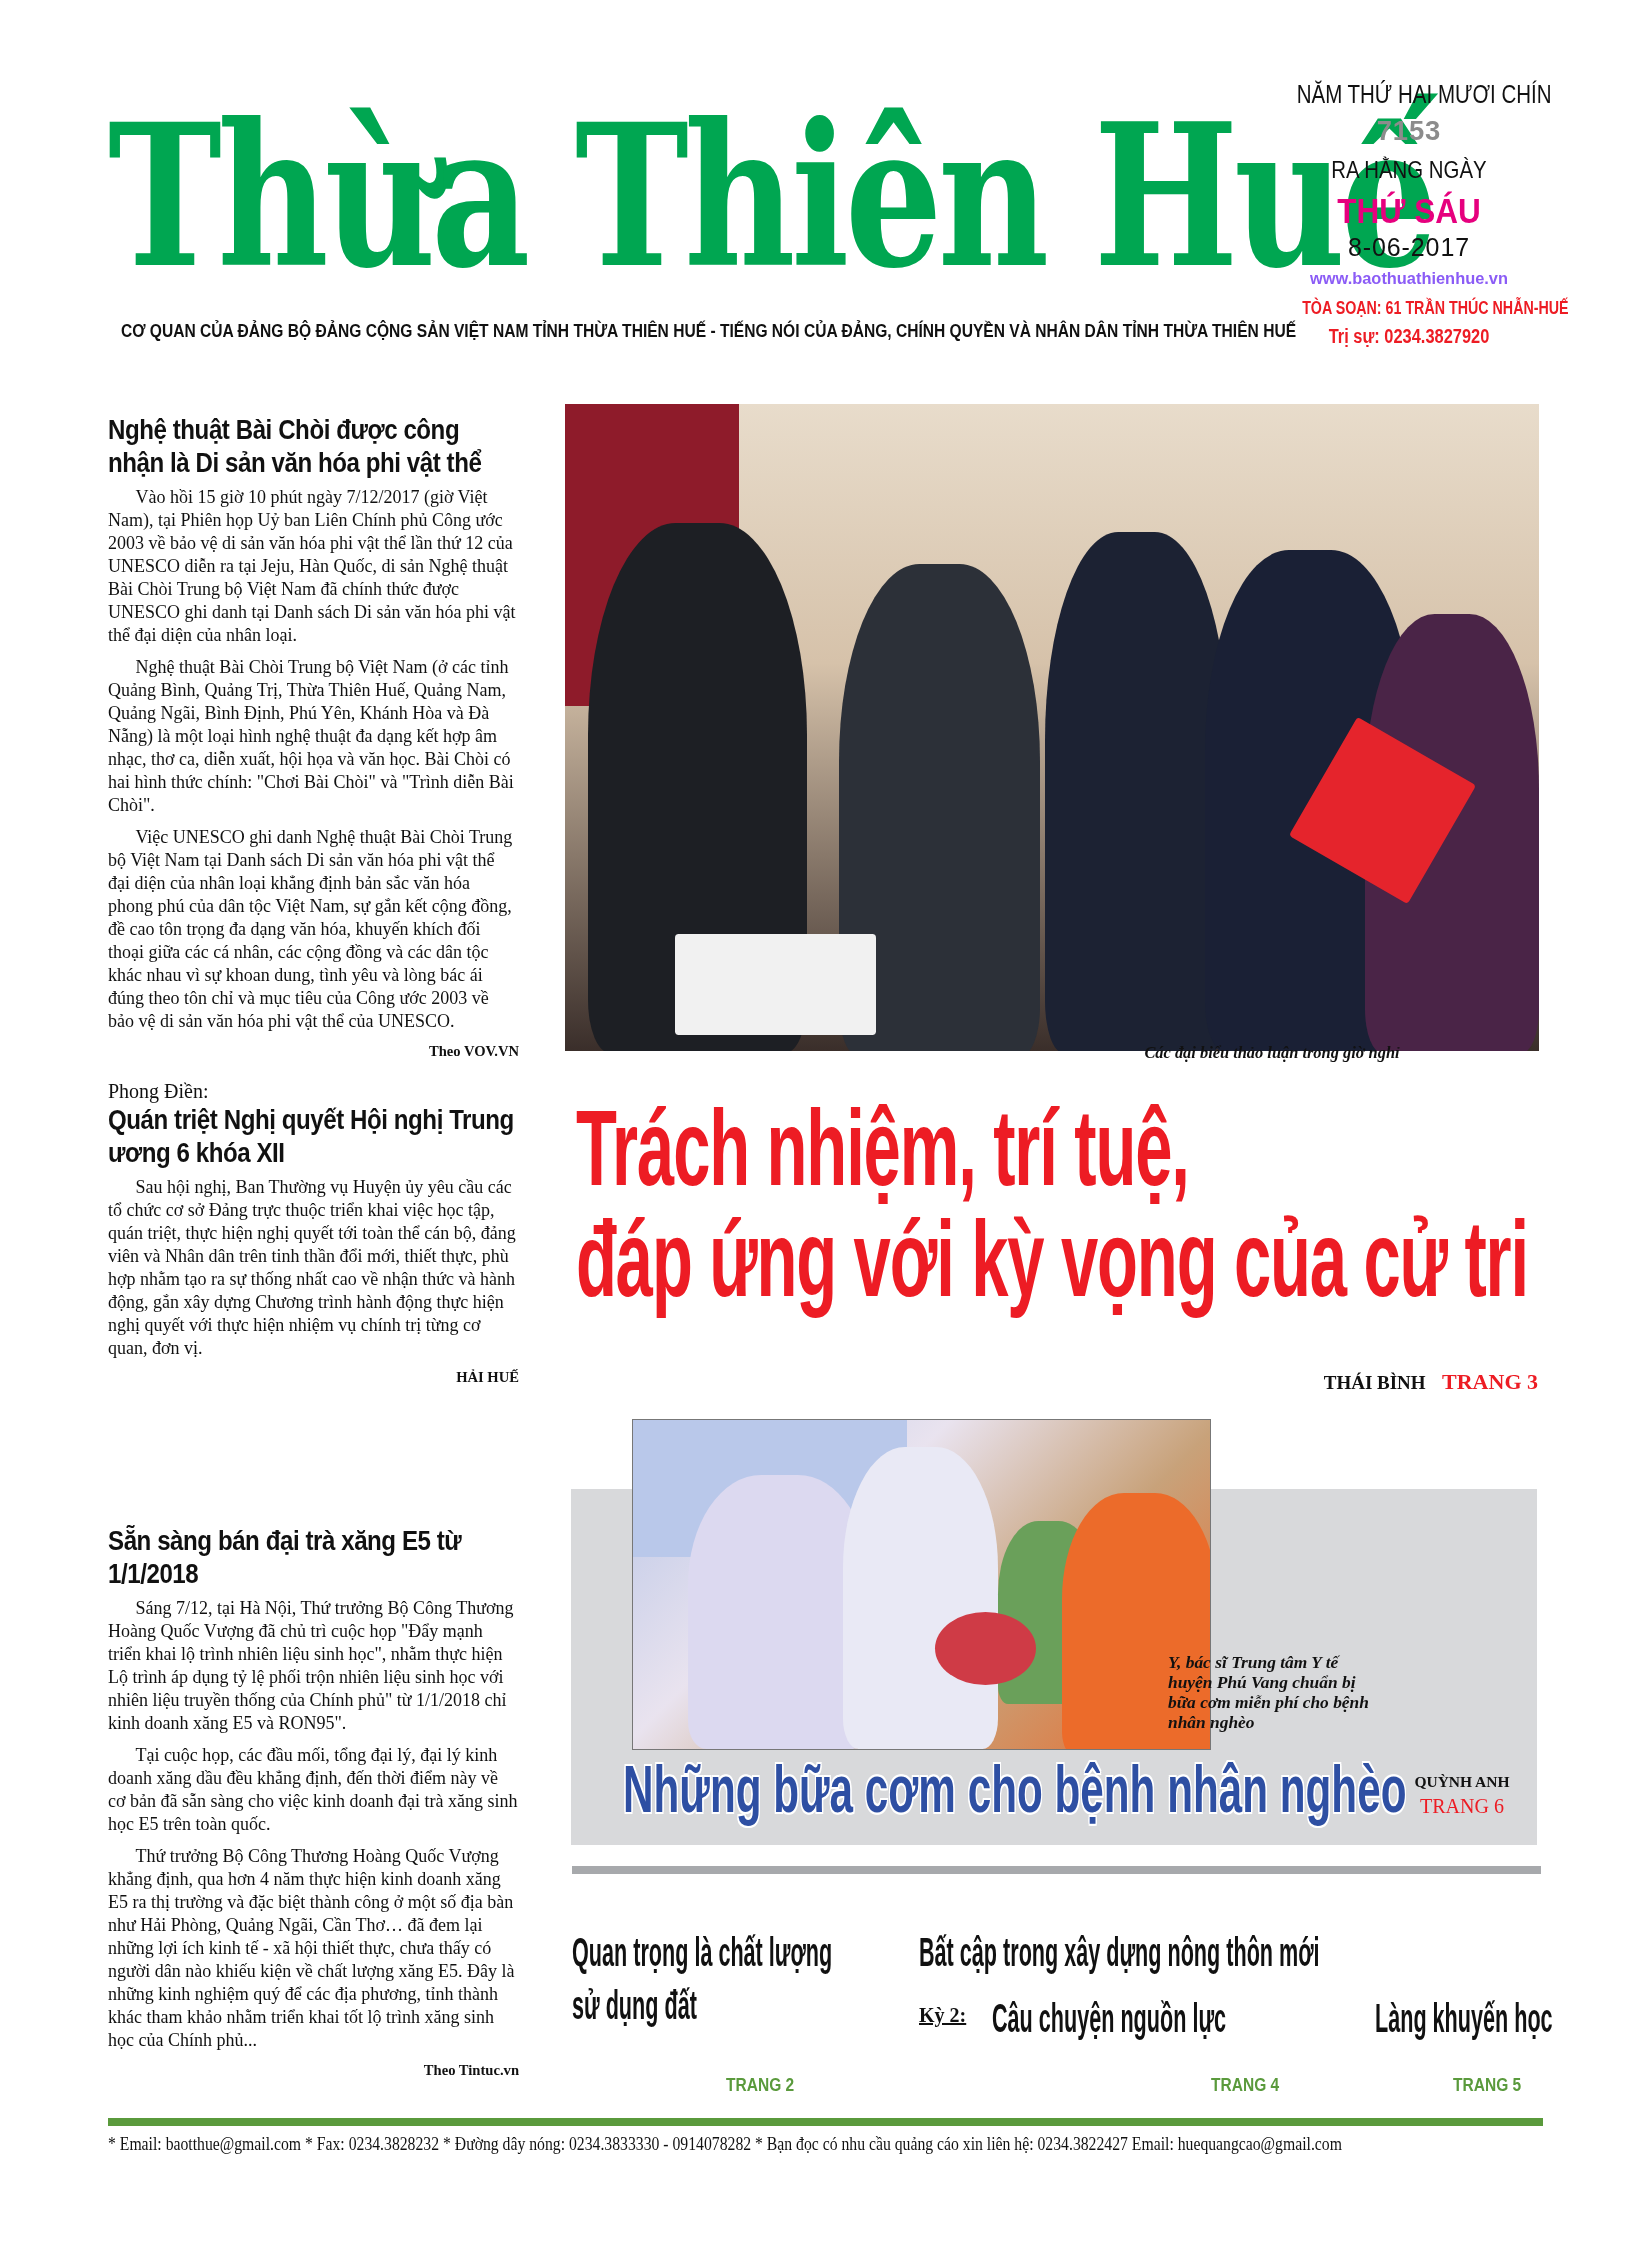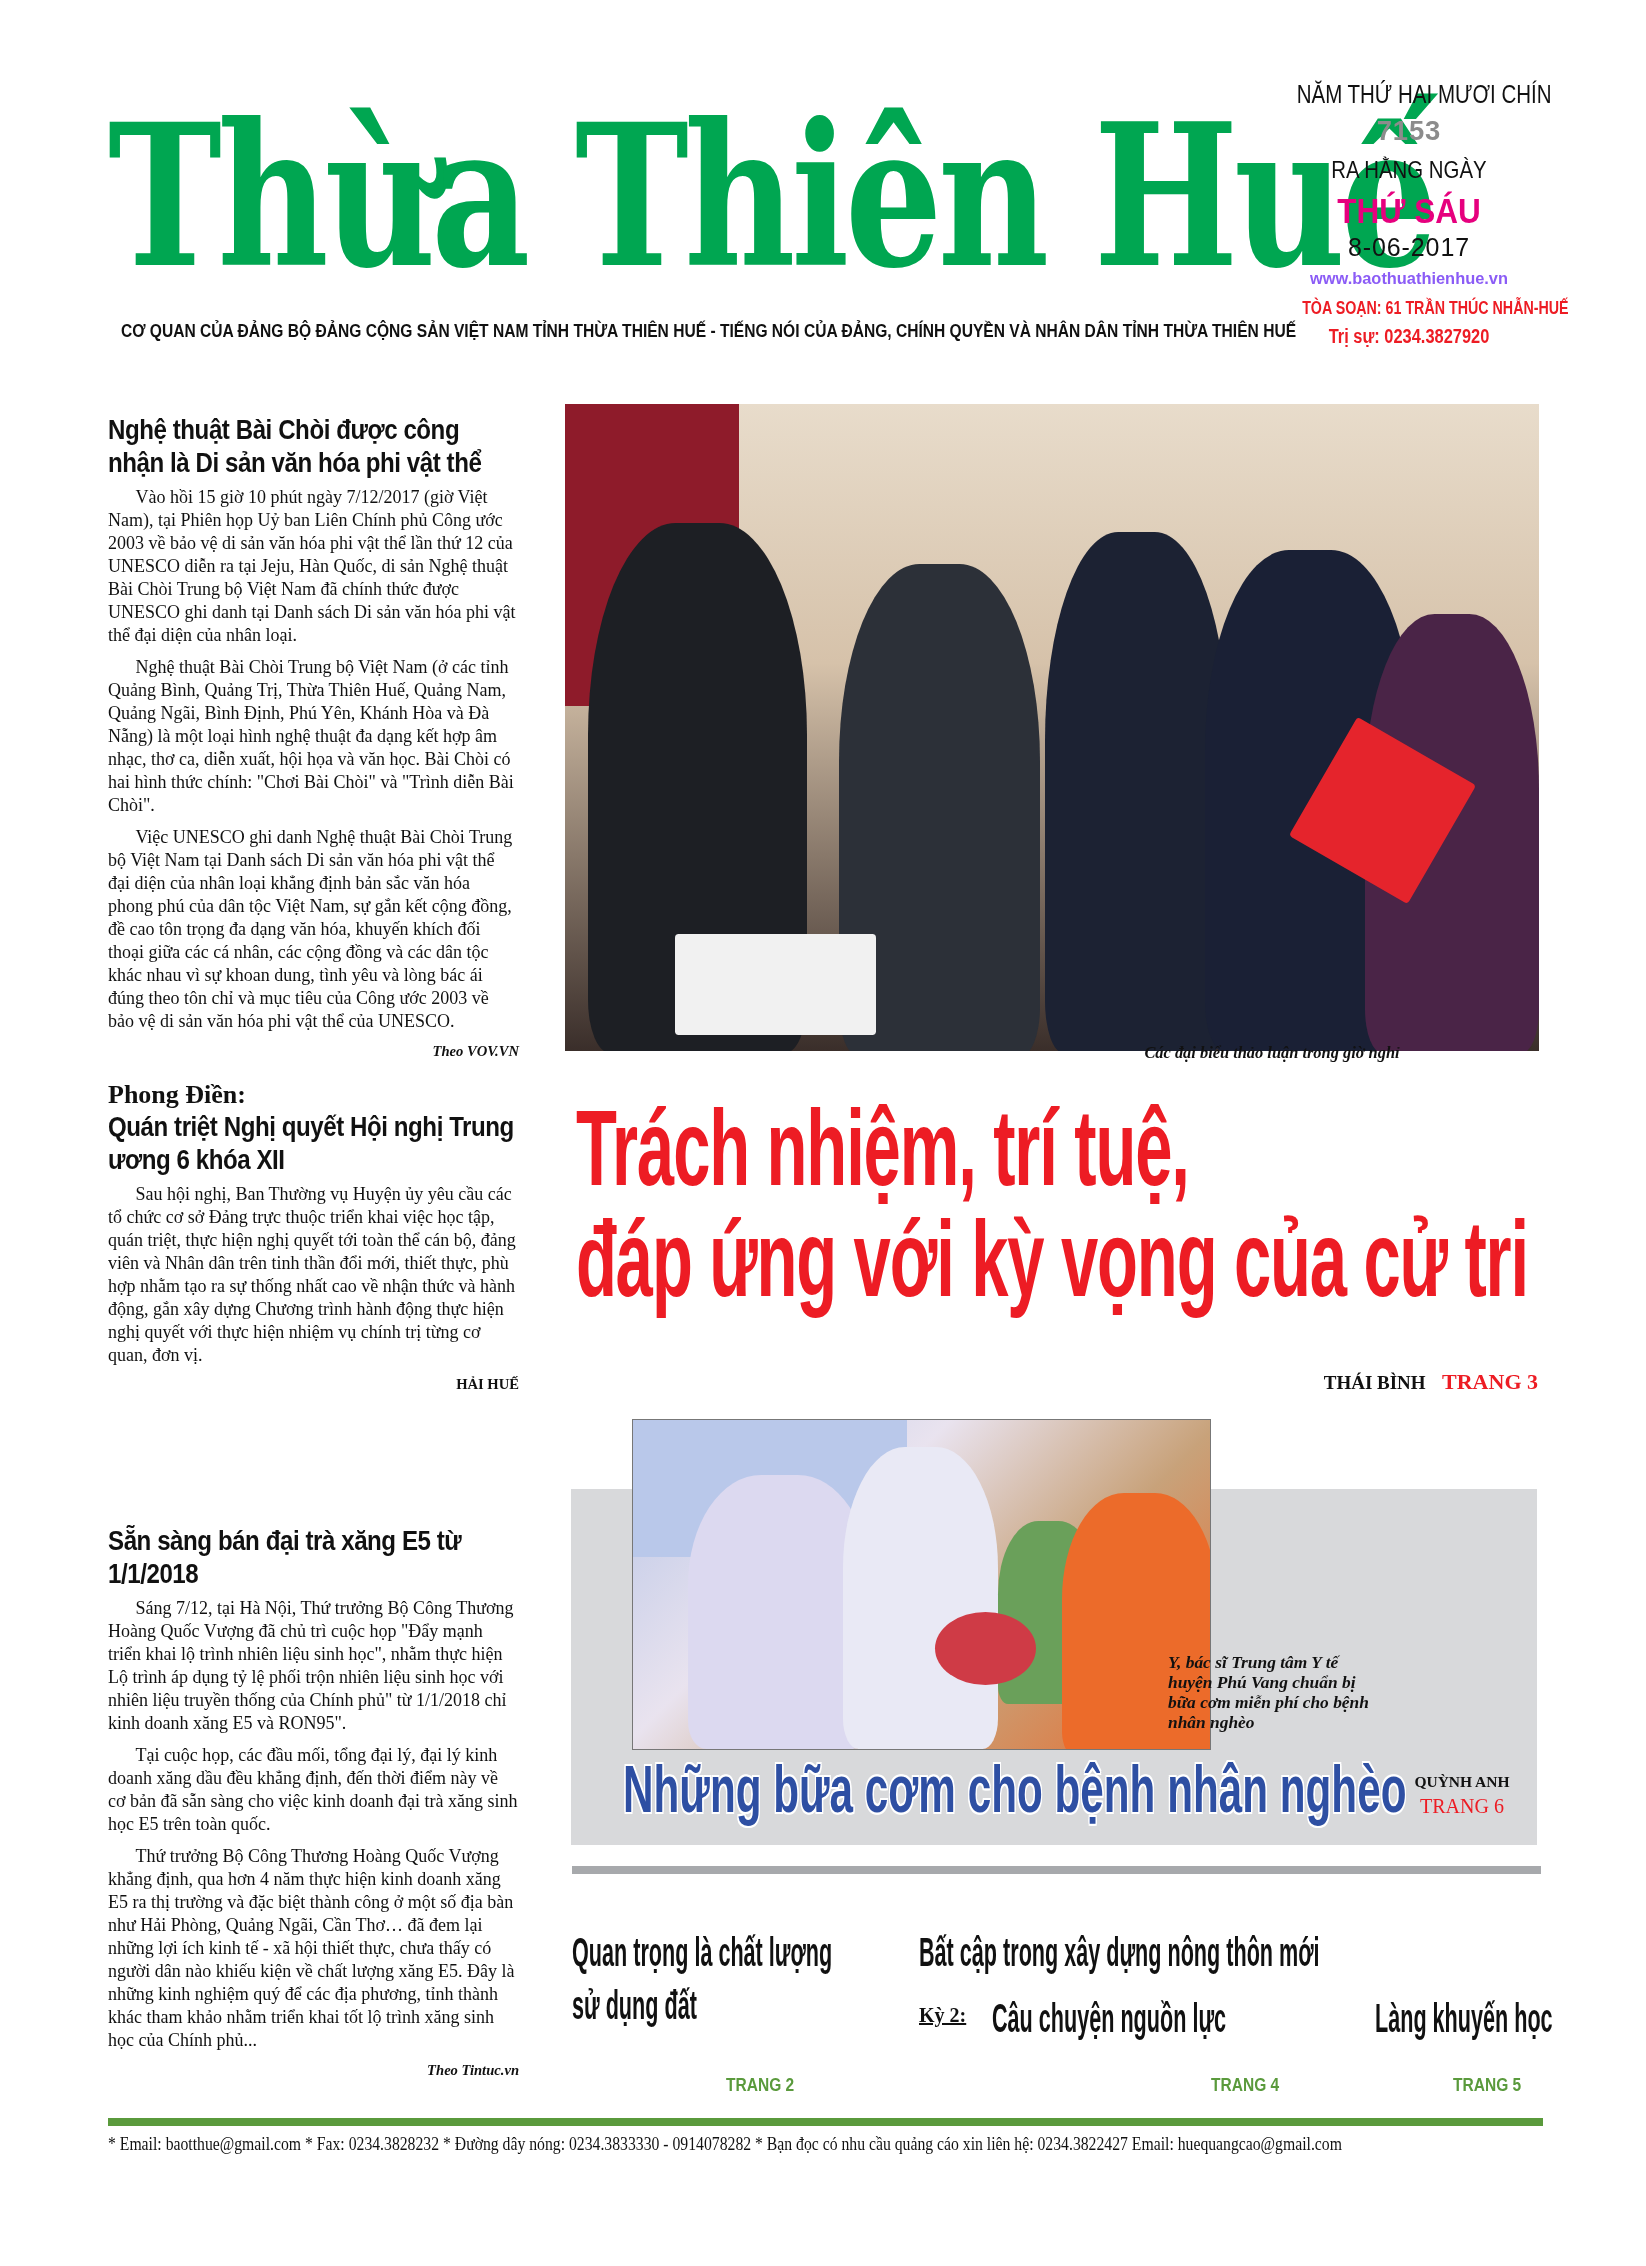--- a/index.html
+++ b/index.html
@@ -15,25 +15,25 @@
   .issue .num { font-size:27.4px; font-weight:bold; color:#8c8c8c; margin-top:5.5px; display:block; letter-spacing:0.9px; }
   .issue .daily { font-size:24px; color:#111; margin-top:9.1px; display:block; transform:scaleX(0.85); }
   .issue .dow { font-size:35px; font-weight:bold; color:#e6007e; margin-top:7.3px; display:block; transform:scaleX(0.9); }
   .issue .date { font-size:25px; color:#111; margin-top:1.8px; display:block; letter-spacing:0.9px; }
   .issue .web { font-size:16.4px; font-weight:bold; color:#8b5cf6; margin-top:7.3px; display:block; }
   .issue .addr { font-size:18.3px; font-weight:bold; color:#ed1c24; margin-top:9.1px; display:block; transform:scaleX(0.78); white-space:nowrap; }
   .issue .phone { font-size:20px; font-weight:bold; color:#ed1c24; margin-top:5.5px; display:block; transform:scaleX(0.82); white-space:nowrap; }
 
   
   .leftcol { left:108px; width:411px; }
-  .kicker { font-family:"Liberation Serif", serif; font-weight:bold; font-size:26px; margin:0; }
+  .kicker { font-family:"Liberation Serif", serif; font-weight:normal; font-size:20px; margin:0; }
   .hl { font-family:"Liberation Sans", sans-serif; font-weight:bold; font-size:28px; line-height:33px; margin:0 0 7.3px 0; transform:scaleX(0.86); transform-origin:left top; width:116%; letter-spacing:-0.5px; }
   .body p { margin:0 0 9.1px 0; font-size:18px; line-height:23px; text-indent:27.4px; text-align:left; }
   .byline { text-align:right; font-weight:bold; font-size:14.6px; margin-top:3.7px; }
-  .byline.it { font-style:italic; }
+  .byline.it { }
 
   
   .photo1 { left:565px; top:404px; width:974px; height:647px; overflow:hidden; background:linear-gradient(180deg,#e8dccb 0%,#d6c2aa 40%,#3a2e2a 100%); }
   .caption1 { left:1005px; top:1043px; width:534px; text-align:center; font-style:italic; font-weight:bold; font-size:16.4px; }
 
   
   .bighl { left:576px; top:1092px; width:1005px; color:#ed1c24; font-family:"Liberation Sans", sans-serif; font-weight:bold; font-size:108px; line-height:111px; transform:scaleX(0.62); transform-origin:left top; white-space:nowrap; letter-spacing:-1.8px; }
   .bighl div { width:1645px; }
   .hl-credit { left:1279px; top:1369px; width:259px; text-align:right; white-space:nowrap; }
   .hl-credit .author { font-weight:bold; font-size:19px; color:#111; margin-right:12.8px; }

